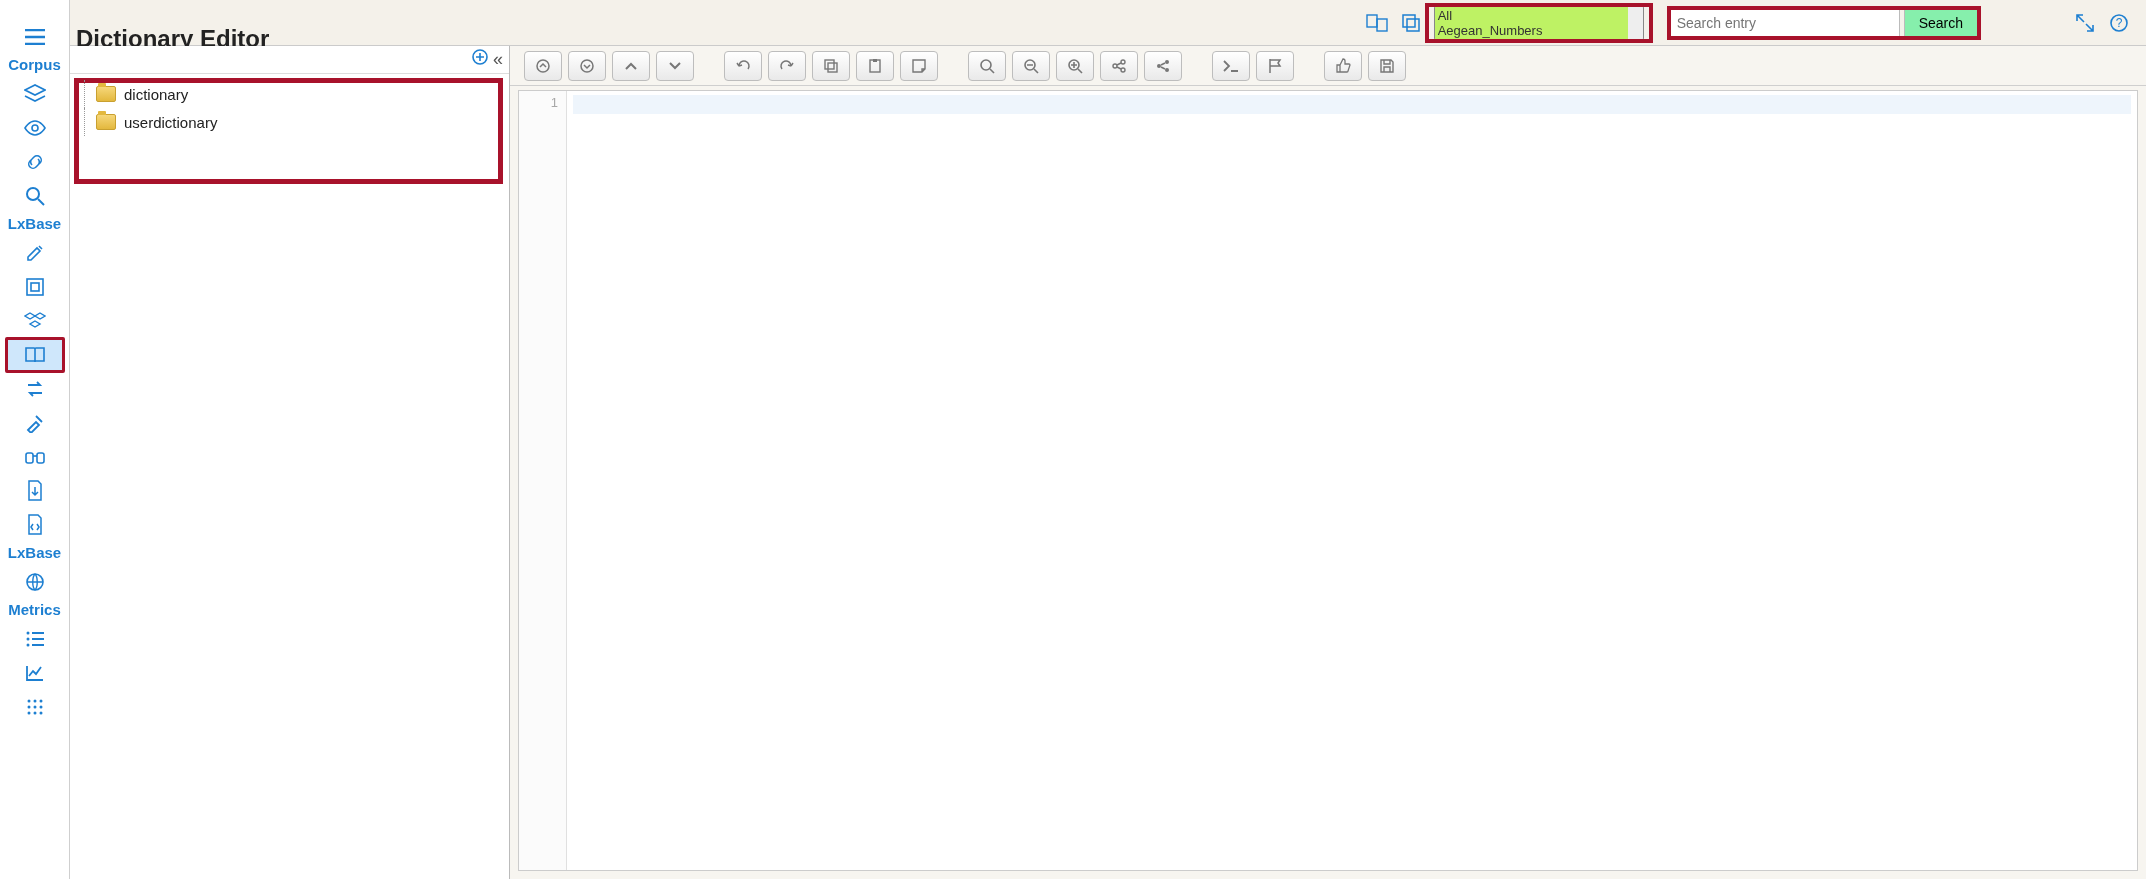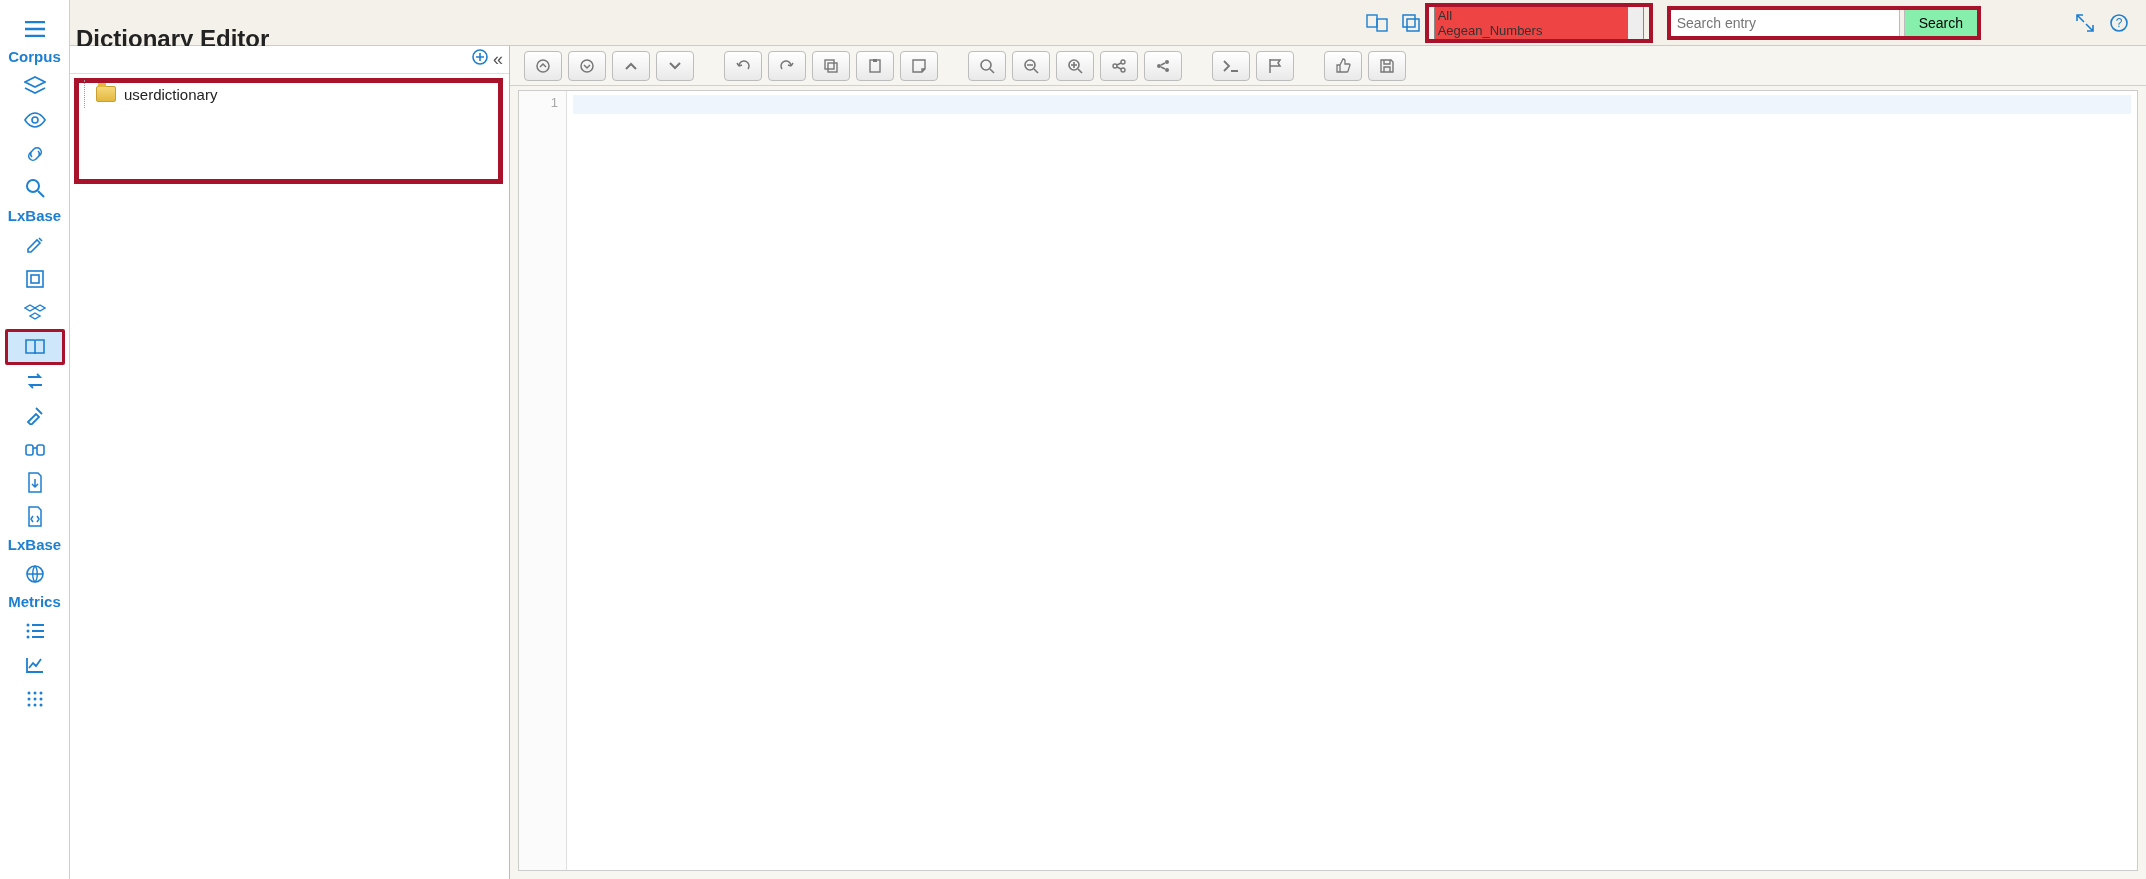--- a/index.html
+++ b/index.html
@@ -17,21 +17,21 @@
 }
 
 
 .leftbar {
   width: 70px;
   background: #fff;
   border-right: 1px solid #cfcfcf;
   display: flex;
   flex-direction: column;
   align-items: center;
-  padding-top: 12px;
+  padding-top: 20px;
 }
 .leftbar .lb-item {
   width: 58px;
   height: 34px;
   display: flex;
   align-items: center;
   justify-content: center;
   color: #1d7fd1;
   font-size: 20px;
   cursor: pointer;
@@ -100,21 +100,21 @@
   height: 34px;
   font-size: 14px;
   background: #eeeeee;
   border: 1px solid #888;
 }
 .selectbox .selvis {
   position: absolute;
   left:1px; right:16px; top:1px; bottom:1px;
   display:flex; flex-direction:column;
   font-size:13px;
-  background:#ef4444;
+  background:#bef264;
   padding:1px 3px;
   line-height:15px;
   pointer-events:none;
 }
 .hl-wrap { position: relative; display:flex; align-items:center; }
 .hl-wrap::after {
   content:"";
   position:absolute;
   inset:-3px;
   border:4px solid #a8122b;
@@ -423,20 +423,24 @@
           <div class="ticon"><svg width="18" height="18" viewBox="0 0 18 18">
                 <circle cx="9" cy="9" r="7" fill="none" stroke="#1d7fd1" stroke-width="1.6"></circle>
                 <path d="M9 5v8M5 9h8" stroke="#1d7fd1" stroke-width="1.6"></path>
               </svg></div>
           <div class="ticon" style="color:#555">«</div>
         </div>
         <div class="tree-content">
           <div class="tree-hl"></div>
           <div class="tree-item">
               <span class="folder"></span>
+              <span>dictionary</span>
+            </div>
+          <div class="tree-item">
+              <span class="folder"></span>
               <span>userdictionary</span>
             </div>
         </div>
       </div>
 
       <div class="editorarea">
         <div class="ed-toolbar">
           <div class="btn">
               <svg width="16" height="16" viewBox="0 0 16 16">
                 <circle cx="8" cy="8" r="6" fill="none" stroke="#777" stroke-width="1.5"></circle>

